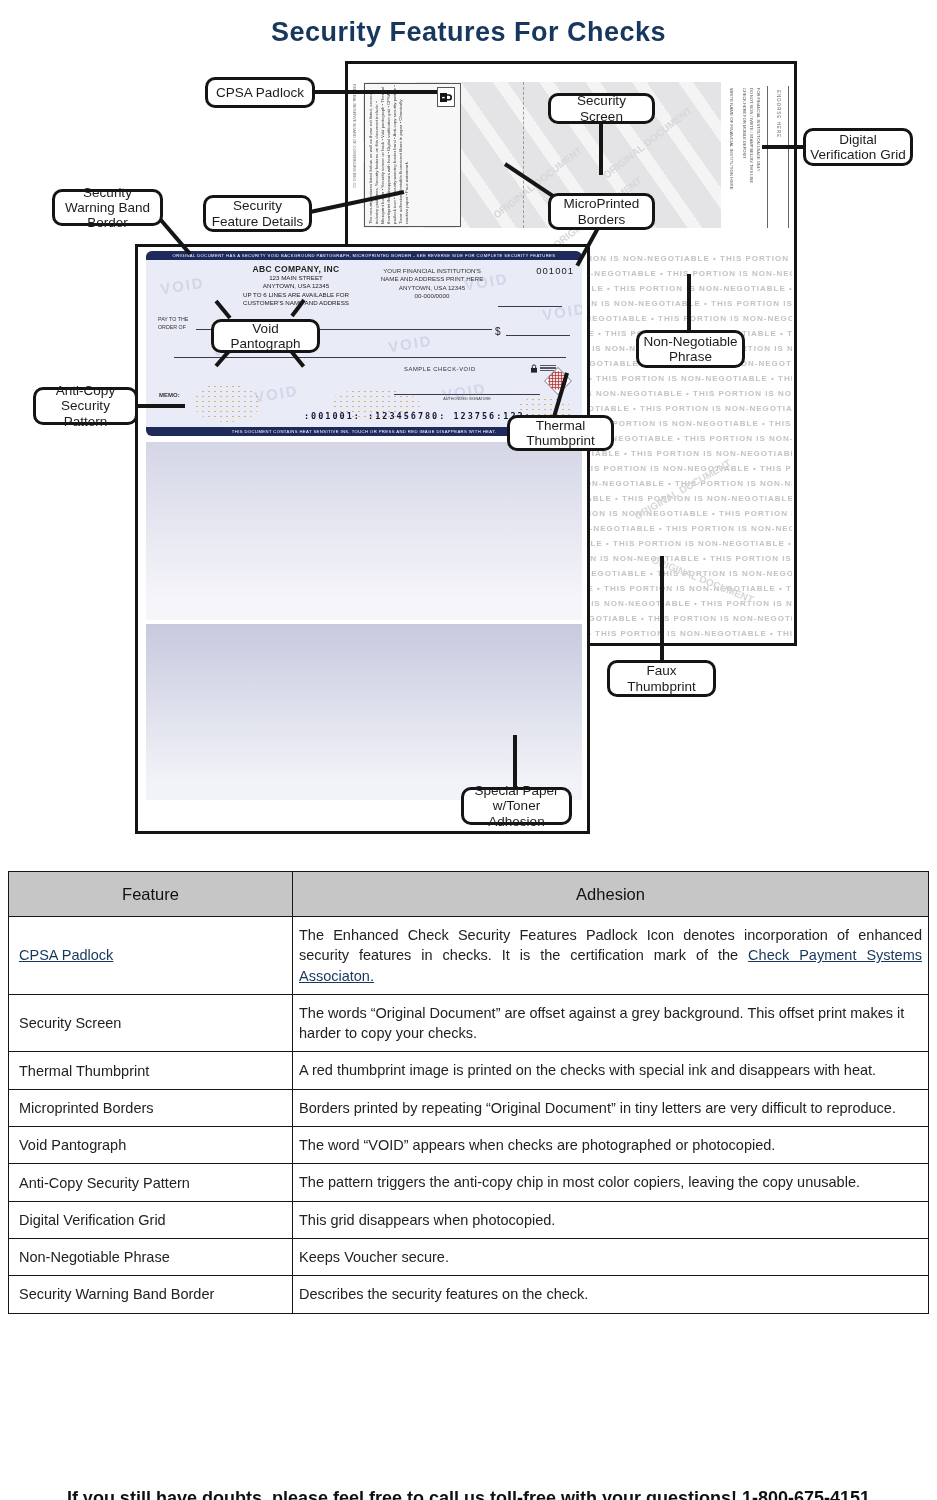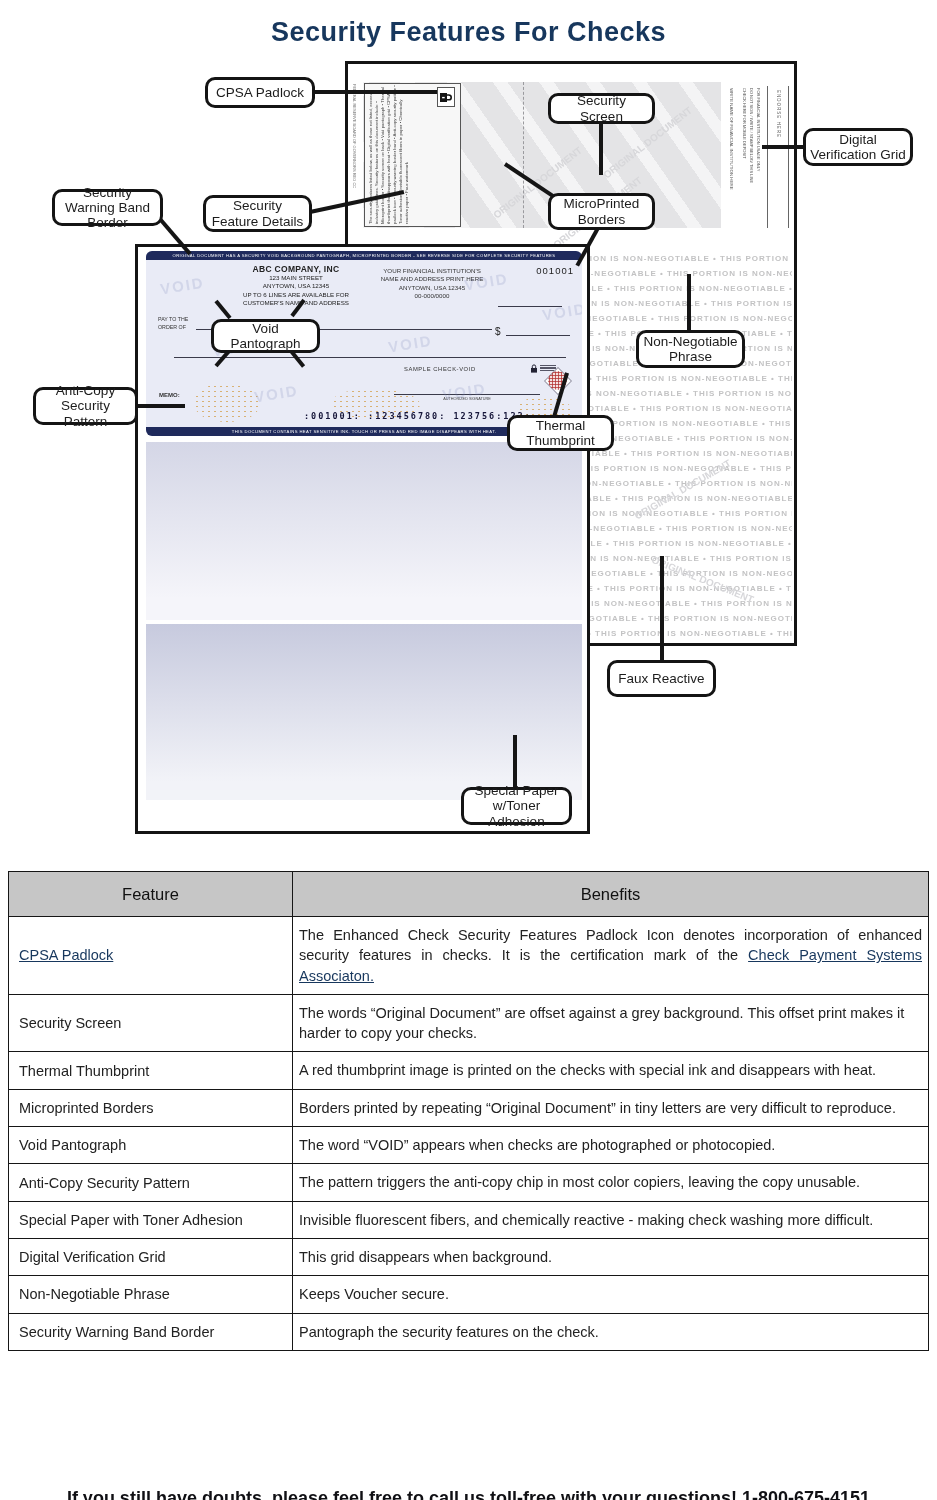--- a/index.html
+++ b/index.html
@@ -251,28 +251,28 @@
   <div class="callout" style="left:205px;top:61px;width:110px;height:31px;">CPSA Padlock</div>
   <div class="callout" style="left:548px;top:77px;width:107px;height:31px;">Security Screen</div>
   <div class="callout" style="left:803px;top:112px;width:110px;height:38px;">Digital Verification Grid</div>
   <div class="callout" style="left:52px;top:173px;width:111px;height:37px;">Security Warning Band Border</div>
   <div class="callout" style="left:203px;top:179px;width:109px;height:37px;">Security Feature Details</div>
   <div class="callout" style="left:548px;top:177px;width:107px;height:37px;">MicroPrinted Borders</div>
   <div class="callout" style="left:211px;top:303px;width:109px;height:34px;">Void Pantograph</div>
   <div class="callout" style="left:636px;top:314px;width:109px;height:38px;">Non-Negotiable Phrase</div>
   <div class="callout" style="left:33px;top:371px;width:105px;height:38px;">Anti-Copy Security Pattern</div>
   <div class="callout" style="left:507px;top:399px;width:107px;height:36px;">Thermal Thumbprint</div>
-  <div class="callout" style="left:607px;top:644px;width:109px;height:37px;">Faux Reactive</div>
+  <div class="callout" style="left:607px;top:644px;width:109px;height:37px;">Faux Thumbprint</div>
   <div class="callout" style="left:461px;top:771px;width:111px;height:38px;">Special Paper w/Toner Adhesion</div>
 
   <table class="ftable">
     <tbody>
         <tr>
       <th class="fcell">Feature</th>
-      <th>Benefits</th>
+      <th>Adhesion</th>
     </tr>
     <tr>
       <td class="fcell"><span class="tlink">CPSA Padlock</span></td>
       <td class="bcell justify"><span>The Enhanced Check Security Features Padlock Icon denotes incorporation of enhanced security features in checks. It is the certification mark of the </span><span class="tlink">Check Payment Systems Associaton.</span></td>
     </tr>
     <tr>
       <td class="fcell">Security Screen</td>
       <td class="bcell">The words “Original Document” are offset against a grey background. This offset print makes it harder to copy your checks.</td>
     </tr>
     <tr>
@@ -285,33 +285,29 @@
     </tr>
     <tr>
       <td class="fcell">Void Pantograph</td>
       <td class="bcell">The word “VOID” appears when checks are photographed or photocopied.</td>
     </tr>
     <tr>
       <td class="fcell">Anti-Copy Security Pattern</td>
       <td class="bcell">The pattern triggers the anti-copy chip in most color copiers, leaving the copy unusable.</td>
     </tr>
     <tr>
-      <td class="fcell">Special Paper with Toner Adhesion</td>
-      <td class="bcell">Invisible fluorescent fibers, and chemically reactive - making check washing more difficult.</td>
-    </tr>
-    <tr>
       <td class="fcell">Digital Verification Grid</td>
-      <td class="bcell">This grid disappears when background.</td>
+      <td class="bcell">This grid disappears when photocopied.</td>
     </tr>
     <tr>
       <td class="fcell">Non-Negotiable Phrase</td>
       <td class="bcell">Keeps Voucher secure.</td>
     </tr>
     <tr>
       <td class="fcell">Security Warning Band Border</td>
-      <td class="bcell">Pantograph the security features on the check.</td>
+      <td class="bcell">Describes the security features on the check.</td>
     </tr>
   </tbody>
     </table>
 
   <div class="footer">If you still have doubts, please feel free to call us toll-free with your questions! 1-800-675-4151</div>
   <div class="footer-rule"></div>
 </div>
 
 </body></html>

